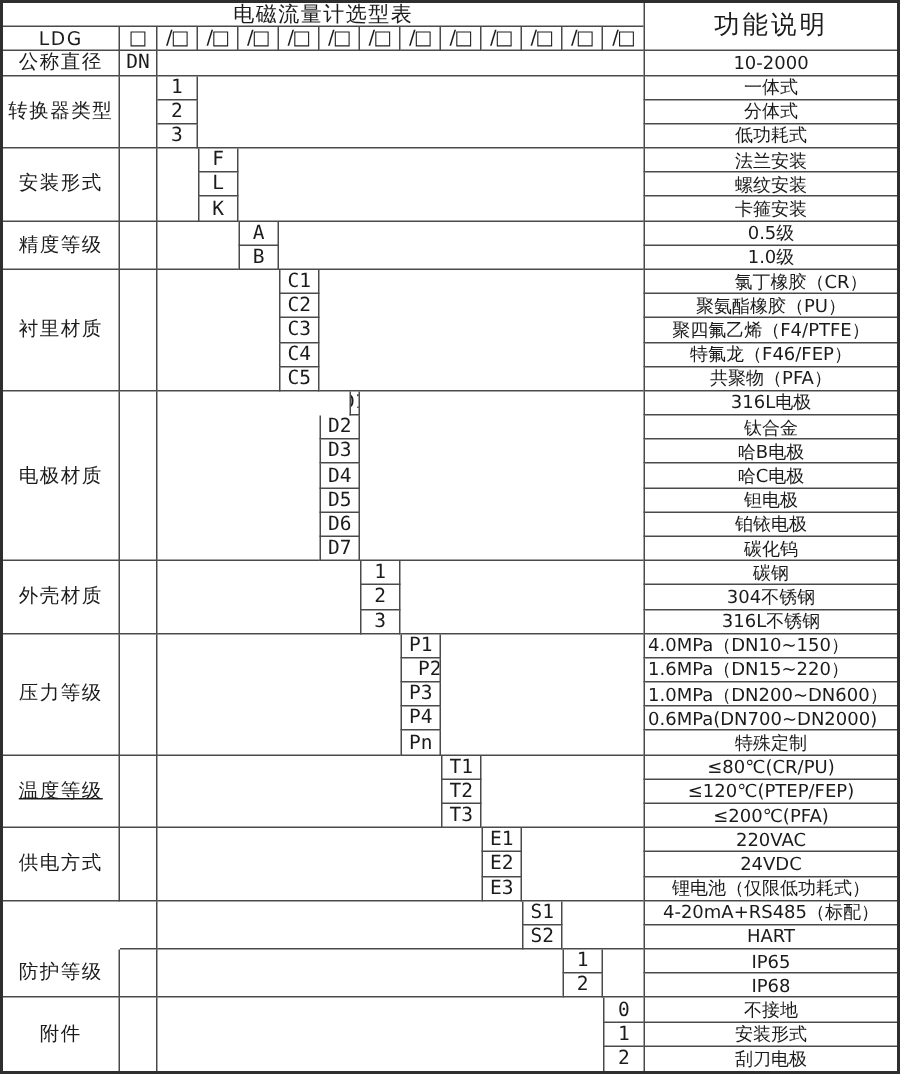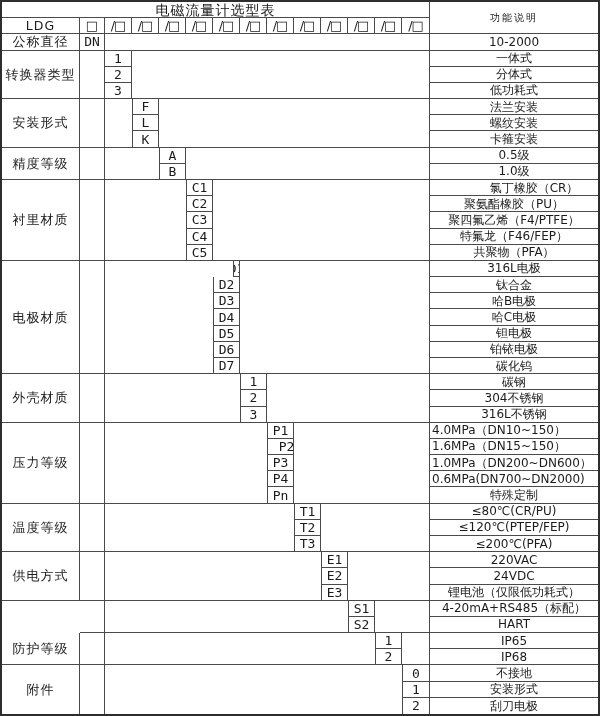--- a/index.html
+++ b/index.html
@@ -26,21 +26,21 @@
   .cell{
     display:flex;align-items:center;justify-content:center;
     overflow:hidden;white-space:nowrap;
     font-size:12px;line-height:1;
     box-sizing:border-box;
   }
   .bR{border-right:1px solid var(--line);}
   .bB{border-bottom:1px solid var(--line);}
   .bL{border-left:1px solid var(--line);}
   .title{font-size:14px;letter-spacing:1px;}
-  .funchead{font-size:10px;letter-spacing:2px;text-align:center;}
+  .funchead{font-size:17px;letter-spacing:2px;text-align:center;}
   .lbl{font-size:13px;letter-spacing:1px;}
   .model{font-size:12.5px;letter-spacing:1px;}
   .slot{font-size:13px;letter-spacing:-1px;padding-bottom:1px;}
   .boxsym{font-size:13px;}
   .code{font-size:13px;font-family:"DejaVu Sans Mono","Liberation Mono",monospace;}
   .func{font-size:12px;}
   .func.left{justify-content:flex-start;padding-left:2px;}
 </style>
 </head>
 <body>
@@ -142,25 +142,25 @@
       <div class="cell lbl bR bB" style="grid-area: 27 / 1 / span 5 / span 1;">压力等级</div>
       <div class="cell code bR bB" style="grid-area: 27 / 2 / span 5 / span 1;"></div>
       <div class="cell filler bB" style="grid-area: 27 / 3 / span 5 / span 6;"></div>
       <div class="cell code bB bL bR" style="grid-area: 27 / 9 / span 1 / span 1;">P1</div>
       <div class="cell code bB bL bR" style="grid-area: 28 / 9 / span 1 / span 1; padding-left: 12px;">P2</div>
       <div class="cell code bB bL bR" style="grid-area: 29 / 9 / span 1 / span 1;">P3</div>
       <div class="cell code bB bL bR" style="grid-area: 30 / 9 / span 1 / span 1;">P4</div>
       <div class="cell code bB bL bR" style="grid-area: 31 / 9 / span 1 / span 1;">Pn</div>
       <div class="cell filler bB" style="grid-area: 27 / 10 / span 5 / span 5;"></div>
       <div class="cell func bL bB left" style="grid-area: 27 / 15 / span 1 / span 1;">4.0MPa（DN10~150）</div>
-      <div class="cell func bL bB left" style="grid-area: 28 / 15 / span 1 / span 1;">1.6MPa（DN15~150）</div>
+      <div class="cell func bL bB left" style="grid-area: 28 / 15 / span 1 / span 1;">1.6MPa（DN15~220）</div>
       <div class="cell func bL bB left" style="grid-area: 29 / 15 / span 1 / span 1;">1.0MPa（DN200~DN600）</div>
       <div class="cell func bL bB left" style="grid-area: 30 / 15 / span 1 / span 1;">0.6MPa(DN700~DN2000)</div>
       <div class="cell func bL bB" style="grid-area: 31 / 15 / span 1 / span 1;">特殊定制</div>
-      <div class="cell lbl bR bB" style="grid-area: 32 / 1 / span 3 / span 1;">温度等级</div>
+      <div class="cell lbl bR bB" style="grid-area: 32 / 1 / span 3 / span 1; text-decoration: underline;">温度等级</div>
       <div class="cell code bR bB" style="grid-area: 32 / 2 / span 3 / span 1;"></div>
       <div class="cell filler bB" style="grid-area: 32 / 3 / span 3 / span 7;"></div>
       <div class="cell code bB bL bR" style="grid-area: 32 / 10 / span 1 / span 1;">T1</div>
       <div class="cell code bB bL bR" style="grid-area: 33 / 10 / span 1 / span 1;">T2</div>
       <div class="cell code bB bL bR" style="grid-area: 34 / 10 / span 1 / span 1;">T3</div>
       <div class="cell filler bB" style="grid-area: 32 / 11 / span 3 / span 4;"></div>
       <div class="cell func bL bB" style="grid-area: 32 / 15 / span 1 / span 1;">≤80℃(CR/PU)</div>
       <div class="cell func bL bB" style="grid-area: 33 / 15 / span 1 / span 1;">≤120℃(PTEP/FEP)</div>
       <div class="cell func bL bB" style="grid-area: 34 / 15 / span 1 / span 1;">≤200℃(PFA)</div>
       <div class="cell lbl bR bB" style="grid-area: 35 / 1 / span 3 / span 1;">供电方式</div>

